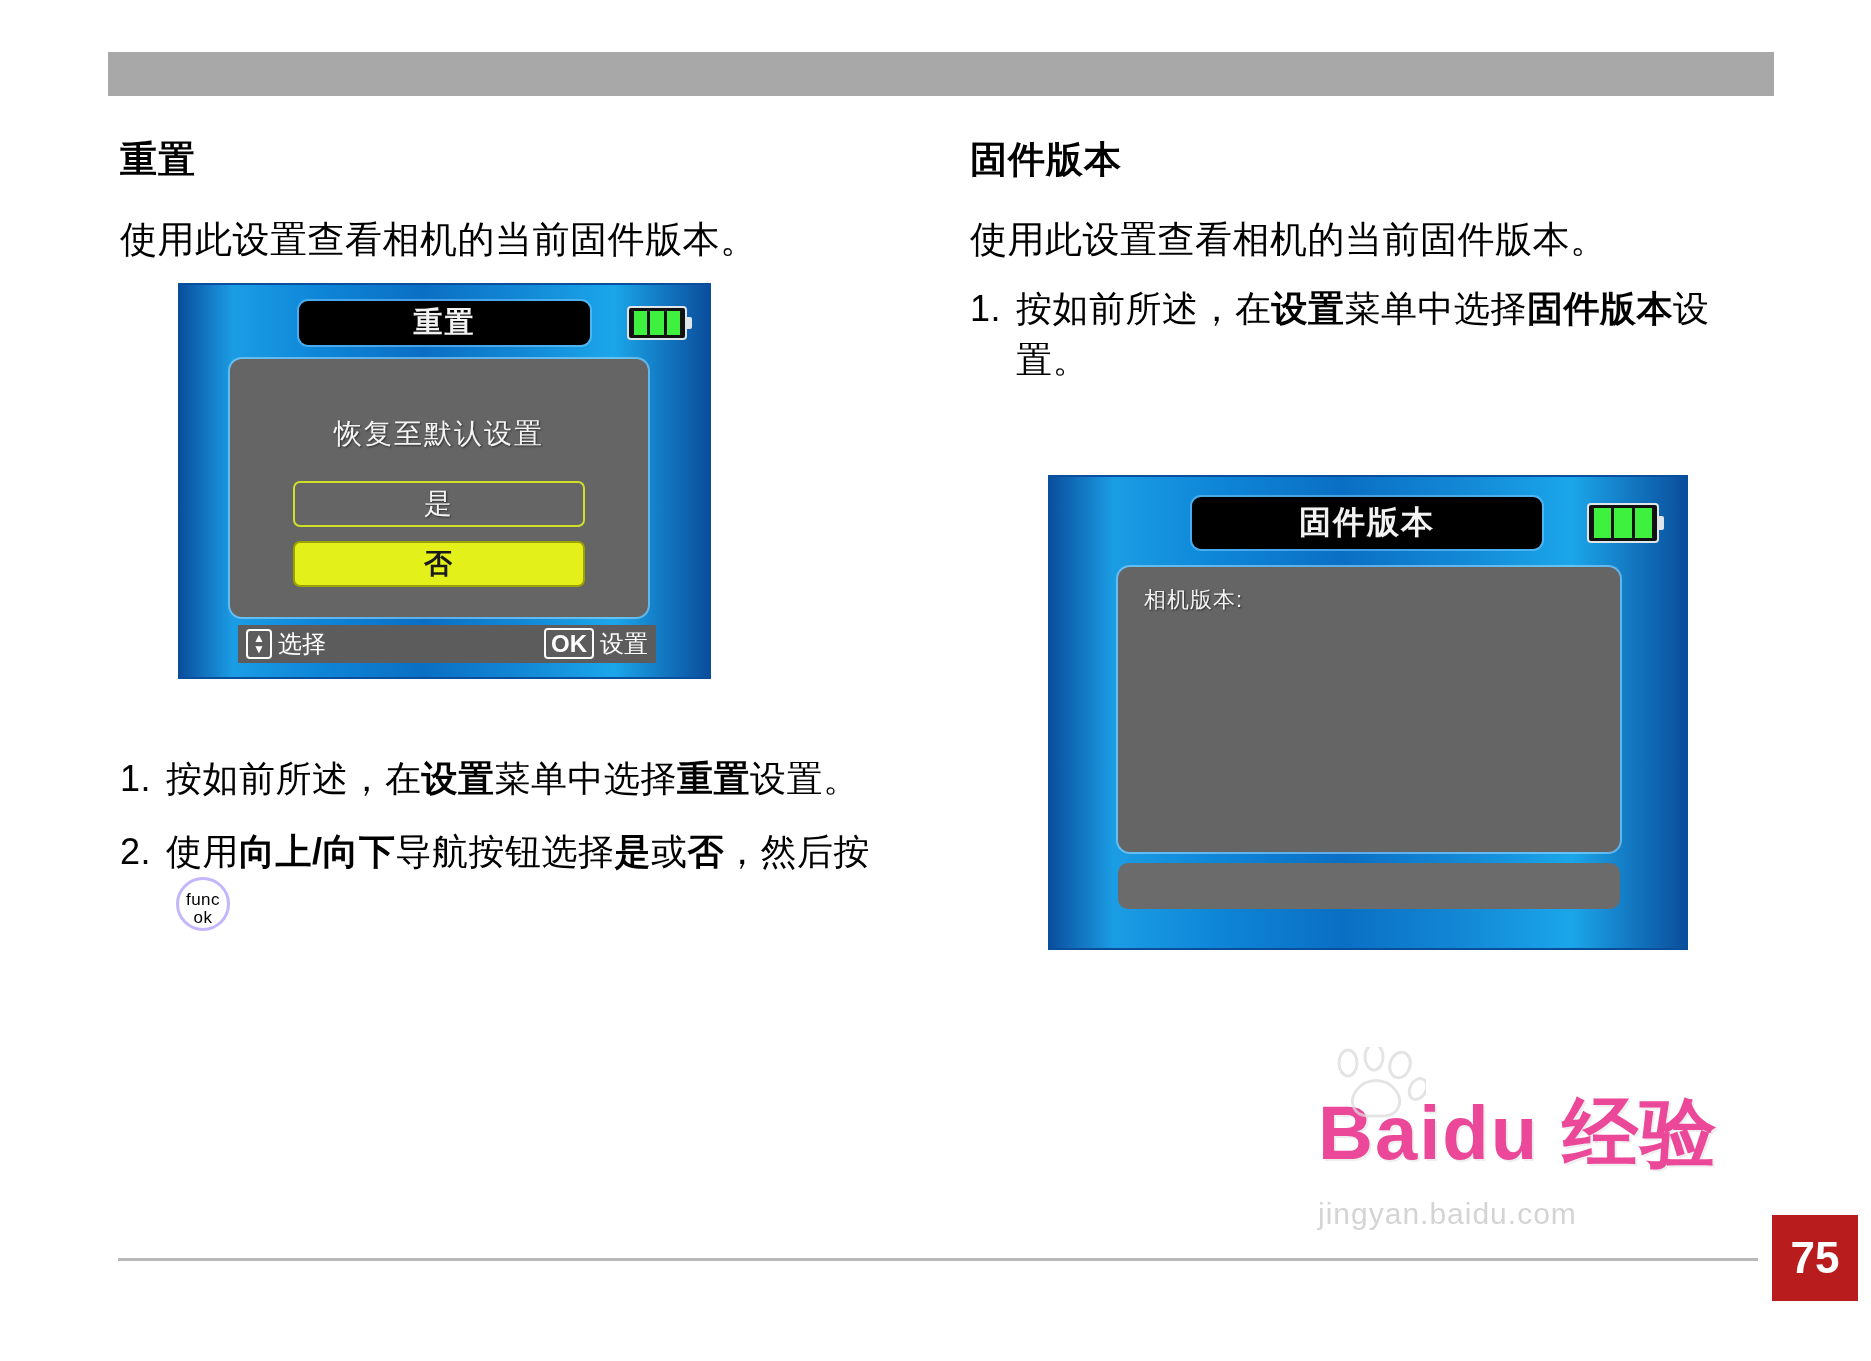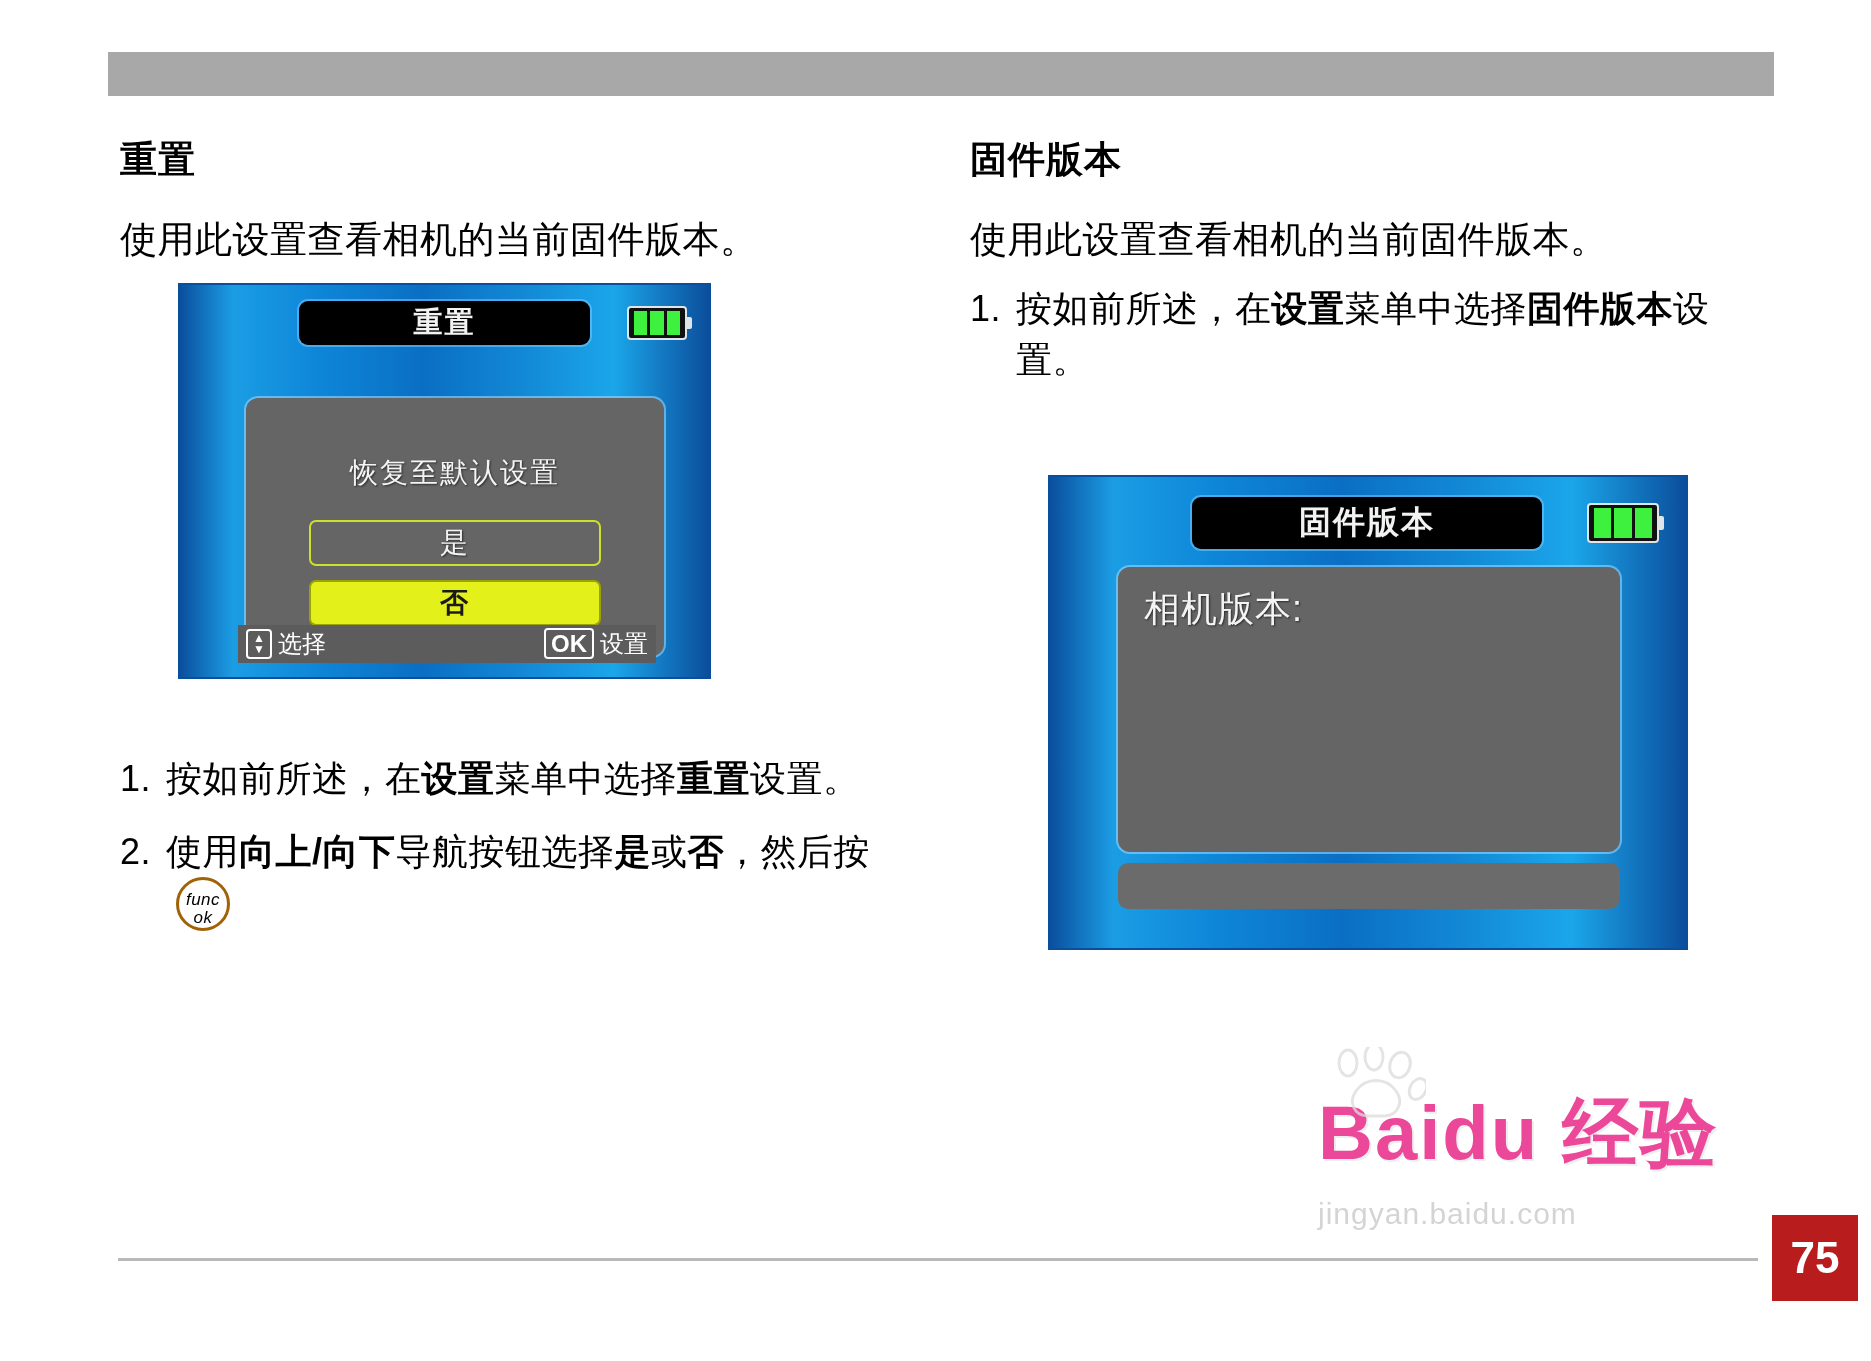--- a/index.html
+++ b/index.html
@@ -32,22 +32,22 @@
   }
 
   
   .step{display:flex;font-size:36px;line-height:1.42;margin-top:22px;letter-spacing:0.5px;}
   .step .num{flex:0 0 auto;width:46px;text-align:left;}
   .step .body{flex:1 1 auto;}
   .step b{font-weight:bold;}
 
   .funcok{
     display:inline-block;width:54px;height:54px;border-radius:50%;
-    border:3px solid #a16207;vertical-align:-14px;margin:0 10px;
-    position:relative;box-sizing:border-box;font-style:italic;
+    border:3px solid #c4b5fd;vertical-align:-14px;margin:0 10px;
+    position:relative;box-sizing:border-box;
   }
   .funcok span{
     position:absolute;left:0;right:0;text-align:center;
     font-size:17px;line-height:1;font-family:"Liberation Sans",sans-serif;
   }
   .funcok .f{top:11px;}
   .funcok .o{top:29px;}
 
   
   .lcd{
@@ -151,21 +151,21 @@
       <div class="lcd-titlebar" style="left:119px;top:16px;width:291px;height:44px;font-size:29px;">
         <span>重置</span>
       </div>
 
       <div class="battery" style="right:22px;top:21px;width:60px;height:34px;">
         <i class="cell"></i>
           <i class="cell"></i>
           <i class="cell"></i>
       </div>
 
-      <div class="lcd-panel" style="left:66px;top:74px;width:418px;height:258px;margin-top:39px;">
+      <div class="lcd-panel" style="left:50px;top:74px;width:418px;height:258px;">
 
         <div class="panel-prompt" style="top:56px;font-size:28px;">恢复至默认设置</div>
 
         <div class="opt outline" style="left:63px;top:122px;width:292px;height:46px;font-size:28px;">
           <span>是</span>
         </div>
 
         <div class="opt filled" style="left:63px;top:182px;width:292px;height:46px;font-size:28px;">
           <span>否</span>
         </div>
@@ -220,21 +220,21 @@
         <span>固件版本</span>
       </div>
 
       <div class="battery" style="right:27px;top:26px;width:72px;height:40px;">
         <i class="cell"></i>
           <i class="cell"></i>
           <i class="cell"></i>
       </div>
 
       <div class="lcd-panel" style="left:68px;top:90px;width:502px;height:285px;">
-        <div style="position:absolute;left:26px;top:18px;color:#f4f4f4;font-size:36px;letter-spacing:1px;text-shadow:1px 1px 2px #2b2b2b;">相机版本:</div>
+        <div style="position:absolute;left:26px;top:18px;color:#f4f4f4;font-size:22px;letter-spacing:1px;text-shadow:1px 1px 2px #2b2b2b;">相机版本:</div>
       </div>
 
       <div class="lcd-blankbar" style="left:68px;top:386px;width:502px;height:46px;"></div>
     </div>
   </div>
 
   <div class="watermark">
     <svg class="wm-paw" viewBox="0 0 96 74">
       <g fill="none" stroke="#dcdcdc" stroke-width="3">
         <ellipse cx="18" cy="16" rx="9" ry="13"></ellipse>

